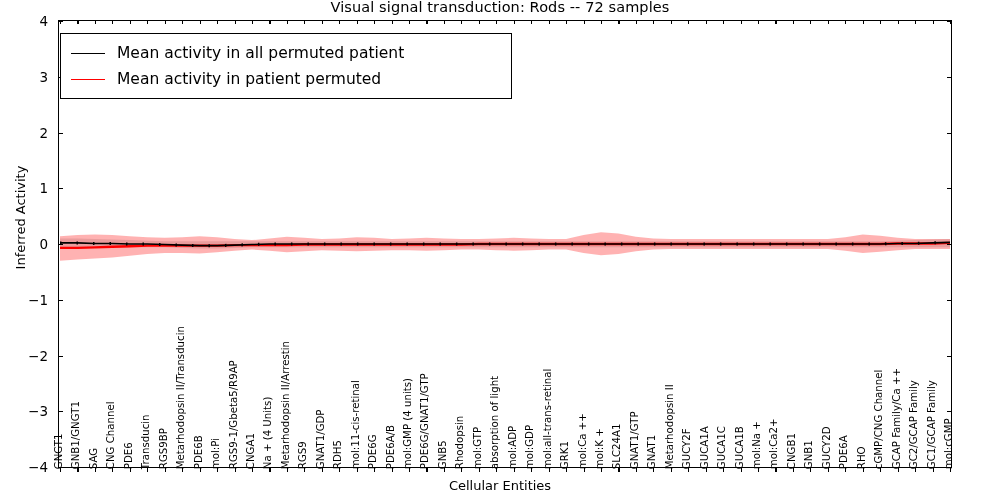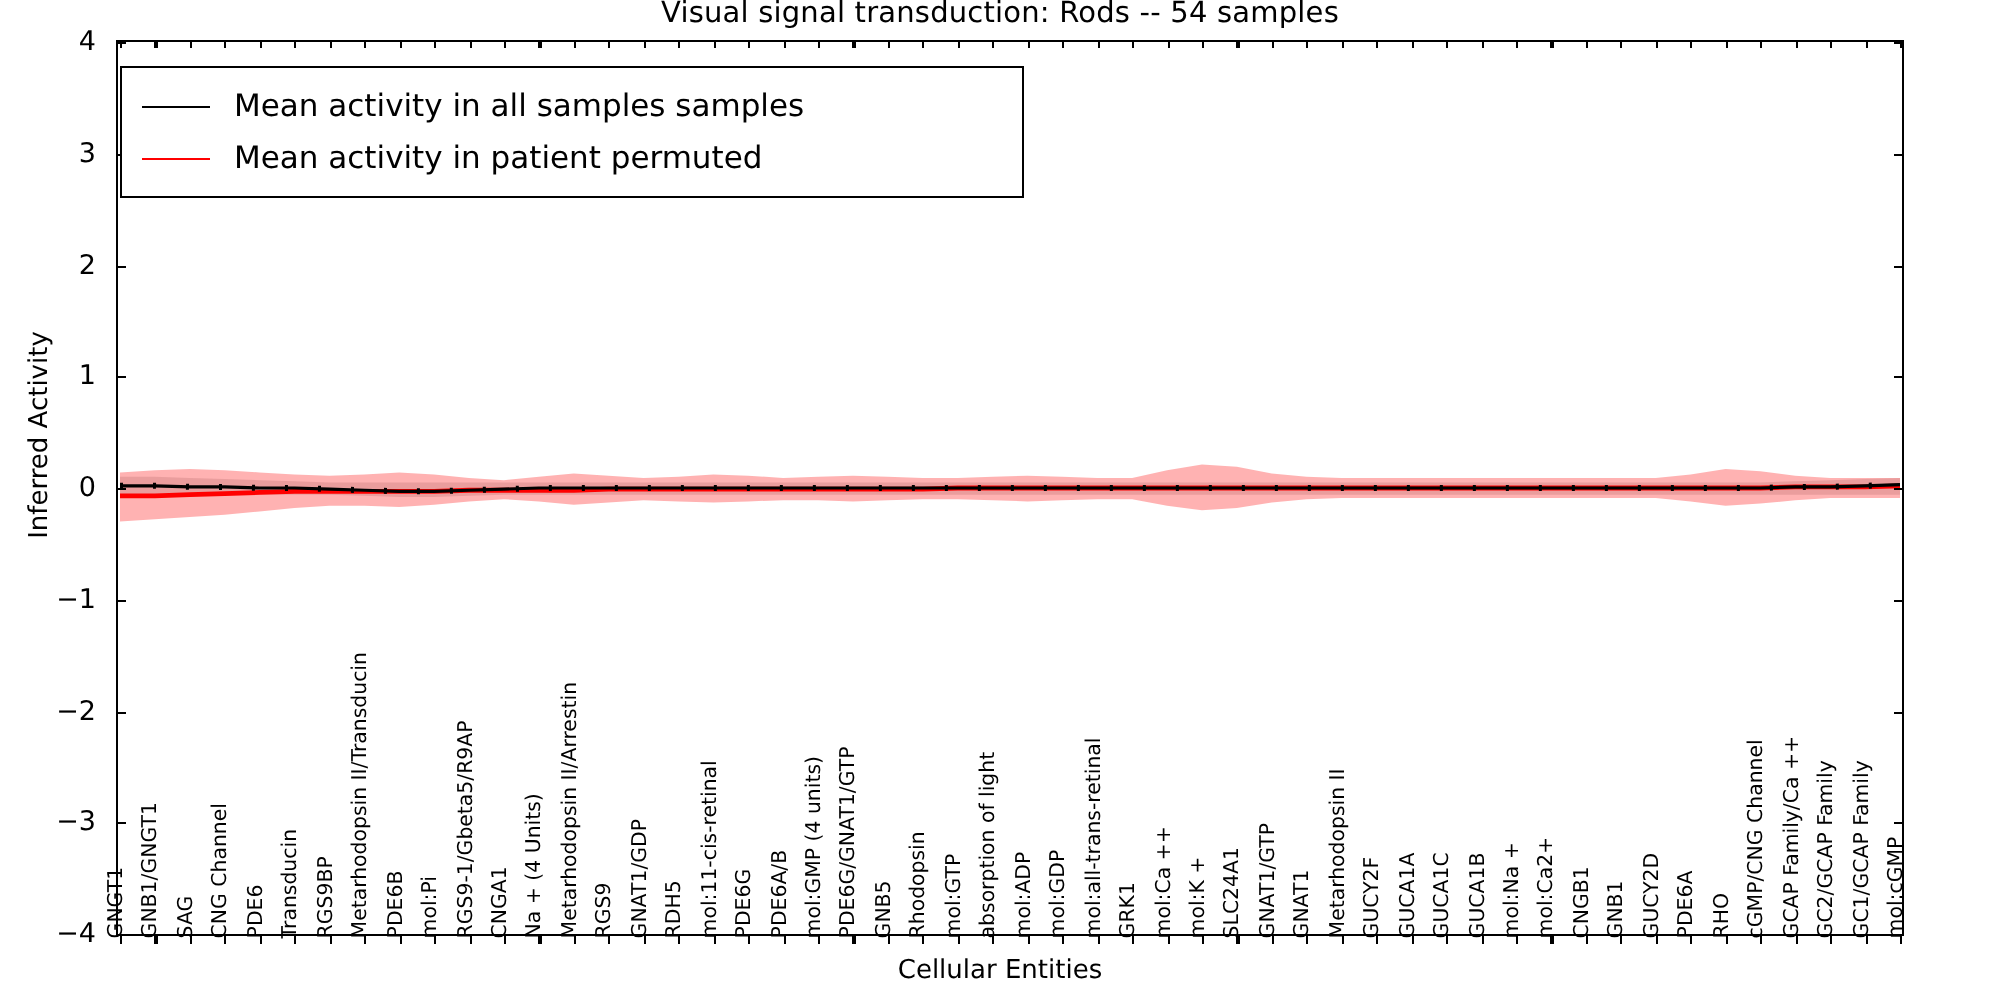--- a/index.html
+++ b/index.html
@@ -79,21 +79,21 @@
     width:34px;height:0;border-top-width:1.6px;border-top-style:solid;
     margin-right:12px;flex:none;
   }
   .legend-text{font-size:15.5px;color:#000;white-space:nowrap;}
 </style>
 </head>
 <body>
 
 <div id="root">
 
-  <div class="title">Visual signal transduction: Rods -- 54 samples</div>
+  <div class="title">Visual signal transduction: Rods -- 72 samples</div>
 
   <div class="plot-frame">
     <div class="plot-inner">
       <svg id="plot-svg" width="892" height="446" viewBox="0 0 892 446" preserveAspectRatio="none">
           <path d="M 1.00 217.43 L 18.45 217.43 L 35.90 217.98 L 53.35 218.54 L 70.80 219.10 L 88.25 219.66 L 105.71 220.21 L 123.16 220.21 L 140.61 220.21 L 158.06 220.21 L 175.51 220.21 L 192.96 220.21 L 210.41 220.21 L 227.86 220.21 L 245.31 220.21 L 262.76 220.21 L 280.22 220.21 L 297.67 220.21 L 315.12 220.21 L 332.57 220.21 L 350.02 220.21 L 367.47 220.21 L 384.92 220.21 L 402.37 220.21 L 419.82 220.21 L 437.27 220.21 L 454.73 220.21 L 472.18 220.21 L 489.63 220.21 L 507.08 220.21 L 524.53 220.21 L 541.98 220.21 L 559.43 220.21 L 576.88 220.21 L 594.33 220.21 L 611.78 220.21 L 629.24 220.21 L 646.69 220.21 L 664.14 220.21 L 681.59 220.21 L 699.04 220.21 L 716.49 220.21 L 733.94 220.21 L 751.39 220.21 L 768.84 220.21 L 786.29 220.21 L 803.75 220.21 L 821.20 220.21 L 838.65 219.66 L 856.10 219.10 L 873.55 218.54 L 891.00 217.98 L 891.00 226.34 L 873.55 226.34 L 856.10 226.34 L 838.65 226.34 L 821.20 226.34 L 803.75 226.34 L 786.29 226.34 L 768.84 226.34 L 751.39 226.34 L 733.94 226.34 L 716.49 226.34 L 699.04 226.34 L 681.59 226.34 L 664.14 226.34 L 646.69 226.34 L 629.24 226.34 L 611.78 226.34 L 594.33 226.34 L 576.88 226.34 L 559.43 226.34 L 541.98 226.34 L 524.53 226.34 L 507.08 226.34 L 489.63 226.34 L 472.18 226.34 L 454.73 226.34 L 437.27 226.34 L 419.82 226.34 L 402.37 226.34 L 384.92 226.34 L 367.47 226.34 L 350.02 226.34 L 332.57 226.34 L 315.12 226.34 L 297.67 226.34 L 280.22 226.34 L 262.76 226.34 L 245.31 226.34 L 227.86 226.34 L 210.41 226.34 L 192.96 226.34 L 175.51 226.90 L 158.06 227.46 L 140.61 227.46 L 123.16 226.90 L 105.71 226.34 L 88.25 226.34 L 70.80 226.34 L 53.35 226.34 L 35.90 226.34 L 18.45 226.34 L 1.00 226.34 Z" fill="#9a9a9a" fill-opacity="0.30" stroke="none"></path>
           <path d="M 1.00 215.20 L 18.45 214.08 L 35.90 213.52 L 53.35 214.08 L 70.80 215.20 L 88.25 216.31 L 105.71 216.87 L 123.16 216.31 L 140.61 215.20 L 158.06 216.31 L 175.51 217.98 L 192.96 219.10 L 210.41 217.43 L 227.86 215.75 L 245.31 216.87 L 262.76 217.98 L 280.22 217.43 L 297.67 216.31 L 315.12 216.87 L 332.57 217.98 L 350.02 217.43 L 367.47 216.87 L 384.92 217.43 L 402.37 217.98 L 419.82 217.98 L 437.27 217.43 L 454.73 216.87 L 472.18 217.43 L 489.63 217.98 L 507.08 217.98 L 524.53 214.08 L 541.98 211.29 L 559.43 212.41 L 576.88 215.75 L 594.33 217.43 L 611.78 217.98 L 629.24 217.98 L 646.69 217.98 L 664.14 217.98 L 681.59 217.98 L 699.04 217.98 L 716.49 217.98 L 733.94 217.98 L 751.39 217.98 L 768.84 217.98 L 786.29 216.31 L 803.75 213.52 L 821.20 214.64 L 838.65 216.87 L 856.10 217.98 L 873.55 217.98 L 891.00 217.98 L 891.00 228.02 L 873.55 228.02 L 856.10 228.02 L 838.65 229.13 L 821.20 230.81 L 803.75 231.92 L 786.29 229.69 L 768.84 228.02 L 751.39 228.02 L 733.94 228.02 L 716.49 228.02 L 699.04 228.02 L 681.59 228.02 L 664.14 228.02 L 646.69 228.02 L 629.24 228.02 L 611.78 228.02 L 594.33 228.58 L 576.88 230.25 L 559.43 233.03 L 541.98 234.15 L 524.53 231.92 L 507.08 228.58 L 489.63 228.58 L 472.18 229.13 L 454.73 229.69 L 437.27 229.13 L 419.82 228.58 L 402.37 228.58 L 384.92 229.13 L 367.47 229.69 L 350.02 229.13 L 332.57 229.13 L 315.12 229.69 L 297.67 230.25 L 280.22 229.69 L 262.76 229.13 L 245.31 230.25 L 227.86 231.36 L 210.41 229.69 L 192.96 228.58 L 175.51 229.69 L 158.06 231.36 L 140.61 232.48 L 123.16 231.92 L 105.71 231.92 L 88.25 233.03 L 70.80 234.71 L 53.35 236.38 L 35.90 237.49 L 18.45 238.61 L 1.00 239.72 Z" fill="#ff0000" fill-opacity="0.30" stroke="none"></path>
           <path d="M 1.00 226.90 L 18.45 226.90 L 35.90 226.34 L 53.35 225.79 L 70.80 225.23 L 88.25 224.67 L 105.71 224.67 L 123.16 224.67 L 140.61 224.67 L 158.06 224.67 L 175.51 224.12 L 192.96 224.12 L 210.41 224.12 L 227.86 224.12 L 245.31 223.56 L 262.76 223.56 L 280.22 223.56 L 297.67 223.56 L 315.12 223.56 L 332.57 223.56 L 350.02 223.56 L 367.47 223.56 L 384.92 223.56 L 402.37 223.56 L 419.82 223.00 L 437.27 223.00 L 454.73 223.00 L 472.18 223.00 L 489.63 223.00 L 507.08 223.00 L 524.53 223.00 L 541.98 223.00 L 559.43 223.00 L 576.88 223.00 L 594.33 223.00 L 611.78 223.00 L 629.24 223.00 L 646.69 223.00 L 664.14 223.00 L 681.59 223.00 L 699.04 223.00 L 716.49 223.00 L 733.94 223.00 L 751.39 223.00 L 768.84 223.00 L 786.29 223.00 L 803.75 223.00 L 821.20 223.00 L 838.65 222.44 L 856.10 222.44 L 873.55 222.44 L 891.00 221.89" fill="none" stroke="#ff0000" stroke-width="2.4" vector-effect="non-scaling-stroke"></path>
           <path d="M 1.00 221.89 L 18.45 221.89 L 35.90 222.44 L 53.35 222.44 L 70.80 223.00 L 88.25 223.00 L 105.71 223.56 L 123.16 224.12 L 140.61 224.67 L 158.06 224.67 L 175.51 224.12 L 192.96 223.56 L 210.41 223.00 L 227.86 223.00 L 245.31 223.00 L 262.76 223.00 L 280.22 223.00 L 297.67 223.00 L 315.12 223.00 L 332.57 223.00 L 350.02 223.00 L 367.47 223.00 L 384.92 223.00 L 402.37 223.00 L 419.82 223.00 L 437.27 223.00 L 454.73 223.00 L 472.18 223.00 L 489.63 223.00 L 507.08 223.00 L 524.53 223.00 L 541.98 223.00 L 559.43 223.00 L 576.88 223.00 L 594.33 223.00 L 611.78 223.00 L 629.24 223.00 L 646.69 223.00 L 664.14 223.00 L 681.59 223.00 L 699.04 223.00 L 716.49 223.00 L 733.94 223.00 L 751.39 223.00 L 768.84 223.00 L 786.29 223.00 L 803.75 223.00 L 821.20 223.00 L 838.65 222.44 L 856.10 222.44 L 873.55 221.89 L 891.00 221.33" fill="none" stroke="#000000" stroke-width="1.6" vector-effect="non-scaling-stroke"></path>
           <path d="M 1.00 221.89 L 18.45 221.89 L 35.90 222.44 L 53.35 222.44 L 70.80 223.00 L 88.25 223.00 L 105.71 223.56 L 123.16 224.12 L 140.61 224.67 L 158.06 224.67 L 175.51 224.12 L 192.96 223.56 L 210.41 223.00 L 227.86 223.00 L 245.31 223.00 L 262.76 223.00 L 280.22 223.00 L 297.67 223.00 L 315.12 223.00 L 332.57 223.00 L 350.02 223.00 L 367.47 223.00 L 384.92 223.00 L 402.37 223.00 L 419.82 223.00 L 437.27 223.00 L 454.73 223.00 L 472.18 223.00 L 489.63 223.00 L 507.08 223.00 L 524.53 223.00 L 541.98 223.00 L 559.43 223.00 L 576.88 223.00 L 594.33 223.00 L 611.78 223.00 L 629.24 223.00 L 646.69 223.00 L 664.14 223.00 L 681.59 223.00 L 699.04 223.00 L 716.49 223.00 L 733.94 223.00 L 751.39 223.00 L 768.84 223.00 L 786.29 223.00 L 803.75 223.00 L 821.20 223.00 L 838.65 222.44 L 856.10 222.44 L 873.55 221.89 L 891.00 221.33" fill="none" stroke="#000000" stroke-width="3.0" stroke-dasharray="1.5 15" vector-effect="non-scaling-stroke"></path>
         </svg>
@@ -287,21 +287,21 @@
       <div class="xtick-mark" style="left: 950px;"></div>
       <div class="xtick-mark top" style="left: 950px;"></div>
     </div>
 
   <div class="ylabel">Inferred Activity</div>
   <div class="xlabel">Cellular Entities</div>
 
   <div class="legend">
     <div class="legend-row">
       <span class="legend-swatch" style="border-top-color:#000000"></span>
-      <span class="legend-text">Mean activity in all samples samples</span>
+      <span class="legend-text">Mean activity in all permuted patient</span>
     </div>
     <div class="legend-row">
       <span class="legend-swatch" style="border-top-color:#ff0000"></span>
       <span class="legend-text">Mean activity in patient permuted</span>
     </div>
   </div>
 
 </div>
 
 </body></html>

